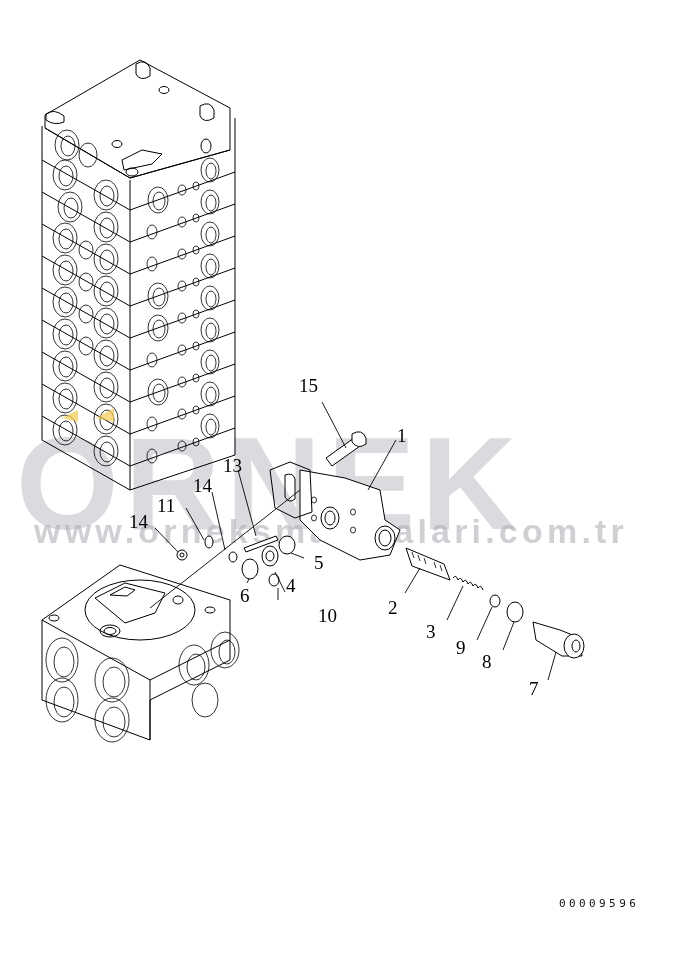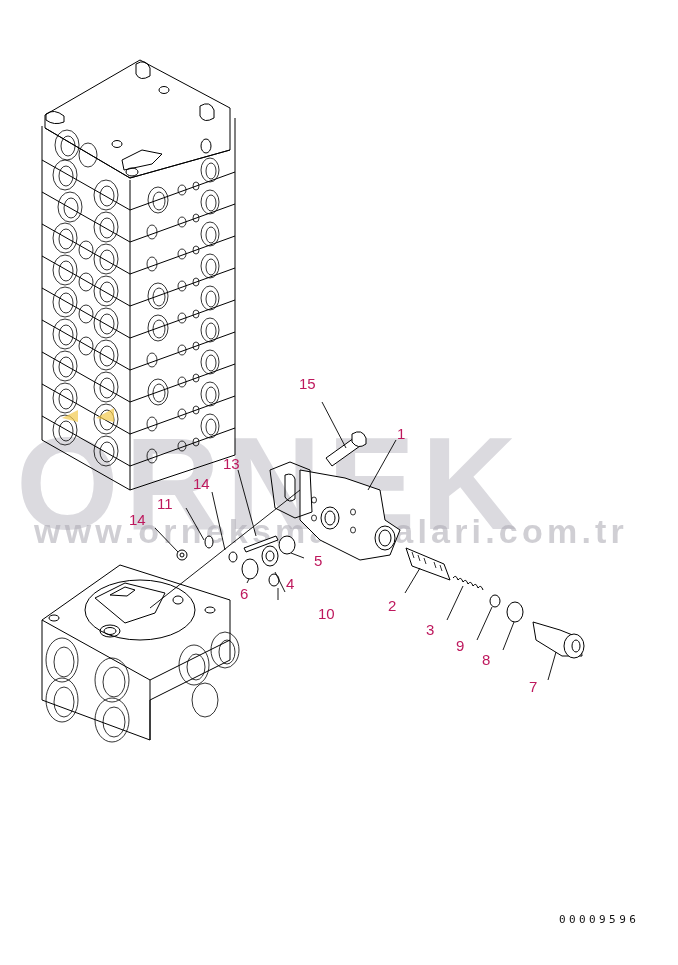--- a/index.html
+++ b/index.html
@@ -2,24 +2,24 @@
 <html><head>
 <meta charset="utf-8">
 <style>
   html, body { margin: 0; padding: 0; background: #ffffff; }
   body { width: 678px; height: 965px; position: relative; overflow: hidden; font-family: "Liberation Sans", sans-serif; }
   #canvas { position: absolute; left: 0; top: 0; width: 678px; height: 965px; }
   .line { fill: none; stroke: #000; stroke-width: 1; }
   .thin { fill: none; stroke: #000; stroke-width: 0.8; }
   .white { fill: #fff; stroke: #000; stroke-width: 1; }
   .leader { stroke: #000; stroke-width: 0.9; fill: none; }
-  .label { position: absolute; color: #be185d; font-size: 15px; font-family: Liberation Sans, sans-serif; line-height: 1; }
+  .label { position: absolute; color: #000000; font-size: 19px; font-family: Liberation Serif, serif; line-height: 1; }
   .wm-big { position: absolute; left: 16px; top: 418px; font-family: "Liberation Sans", sans-serif; font-weight: bold; font-size: 132px; letter-spacing: 6px; color: rgba(190,188,196,0.55); line-height: 1; }
   .wm-url { position: absolute; left: 34px; top: 514px; font-family: "Liberation Sans", sans-serif; font-weight: bold; font-size: 34px; letter-spacing: 4.2px; color: rgba(170,168,176,0.55); line-height: 1; white-space: nowrap; }
-  .docnum { position: absolute; left: 559px; top: 897px; font-family: "DejaVu Sans Mono", monospace; font-size: 11px; letter-spacing: 3.4px; color: #111; margin-top: 16px; }
+  .docnum { position: absolute; left: 559px; top: 897px; font-family: "DejaVu Sans Mono", monospace; font-size: 11px; letter-spacing: 3.4px; color: #111; }
 </style>
 </head>
 <body>
 
 <div class="wm-big">ORNEK</div>
 <div class="wm-url">www.orneksmakinalari.com.tr</div>
 
 <svg id="canvas" viewBox="0 0 678 965" xmlns="http://www.w3.org/2000/svg">
 
   <g>

